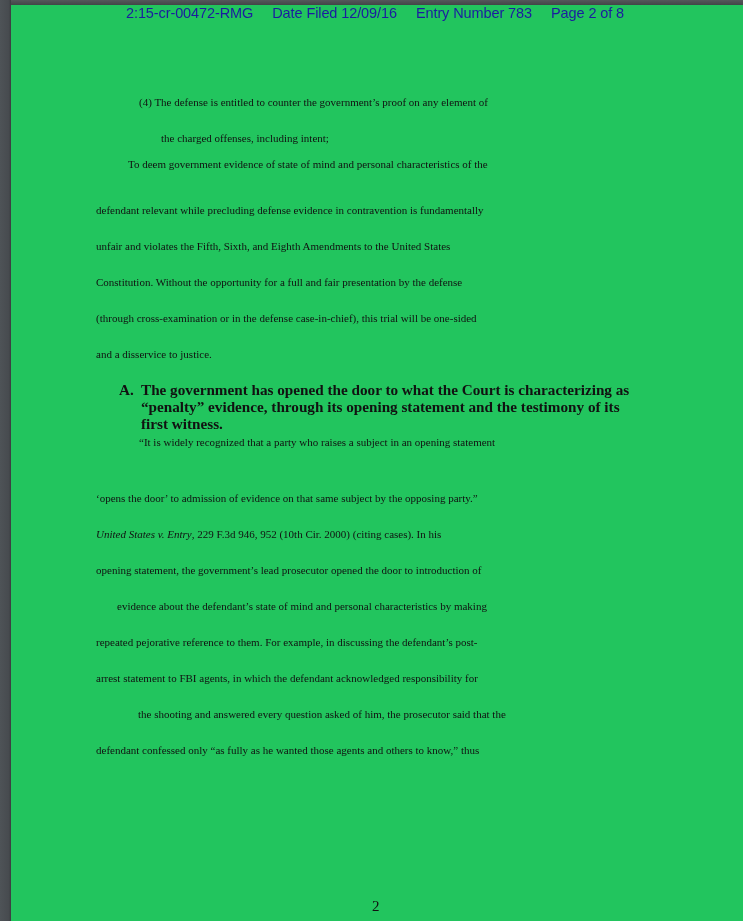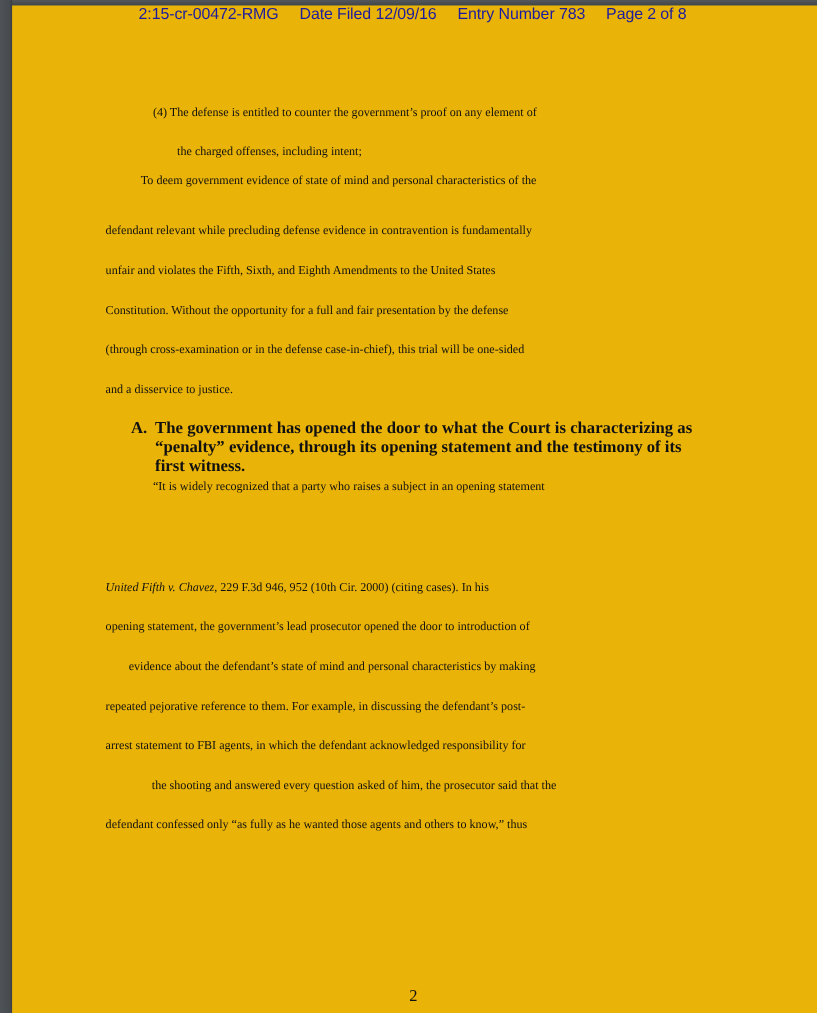--- a/index.html
+++ b/index.html
@@ -12,21 +12,21 @@
     .viewer-top {
       position: absolute; left: 0; top: 0; width: 743px; height: 5px;
       background: linear-gradient(#55585b, #424547);
     }
     .viewer-left {
       position: absolute; left: 0; top: 0; width: 11px; height: 921px;
       background: linear-gradient(90deg, #4e5357, #474b4f 80%, #3a3d40);
     }
     .page {
       position: absolute; left: 11px; top: 5px; width: 732px; height: 916px;
-      background: #eab308;
+      background: #22c55e;
     }
     .header-stamp {
       position: absolute; top: 0px; left: 115px;
       font-family: "Liberation Sans", sans-serif;
       font-size: 14.5px; color: #1c1ca0;
       white-space: nowrap; letter-spacing: -0.1px;
     }
     .header-stamp span { display: inline-block; }
     .header-stamp .gap { width: 19px; }
     .text {
@@ -70,21 +70,22 @@
   <div class="line text" style="top:340px;">and a disservice to justice.</div>
 
   <div class="heading">
     <span class="marker">A.</span>
     <span class="hl" style="top:0px;">The government has opened the door to what the Court is characterizing as</span>
     <span class="hl" style="top:17px;">“penalty” evidence, through its opening statement and the testimony of its</span>
     <span class="hl" style="top:34px;">first witness.</span>
   </div>
 
   <div class="line text" style="left:128px; top:428px;">“It is widely recognized that a party who raises a subject in an opening statement</div>
-  <div class="line text" style="top:520px;"><i>United Fifth v. Chavez</i><span>, 229 F.3d 946, 952 (10th Cir. 2000) (citing cases).  In his</span></div>
+  <div class="line text" style="top:484px;">‘opens the door’ to admission of evidence on that same subject by the opposing party.”</div>
+  <div class="line text" style="top:520px;"><i>United States v. Entry</i><span>, 229 F.3d 946, 952 (10th Cir. 2000) (citing cases).  In his</span></div>
   <div class="line text" style="top:556px;">opening statement, the government’s lead prosecutor opened the door to introduction of</div>
   <div class="line text" style="top:592px;margin-left:21px;">evidence about the defendant’s state of mind and personal characteristics by making</div>
   <div class="line text" style="top:628px;">repeated pejorative reference to them.  For example, in discussing the defendant’s post-</div>
   <div class="line text" style="top:664px;">arrest statement to FBI agents, in which the defendant acknowledged responsibility for</div>
   <div class="line text" style="top:700px;margin-left:42px;">the shooting and answered every question asked of him, the prosecutor said that the</div>
   <div class="line text" style="top:736px;">defendant confessed only “as fully as he wanted those agents and others to know,” thus</div>
 
   <div class="page-number">2</div>
 </div>
 

